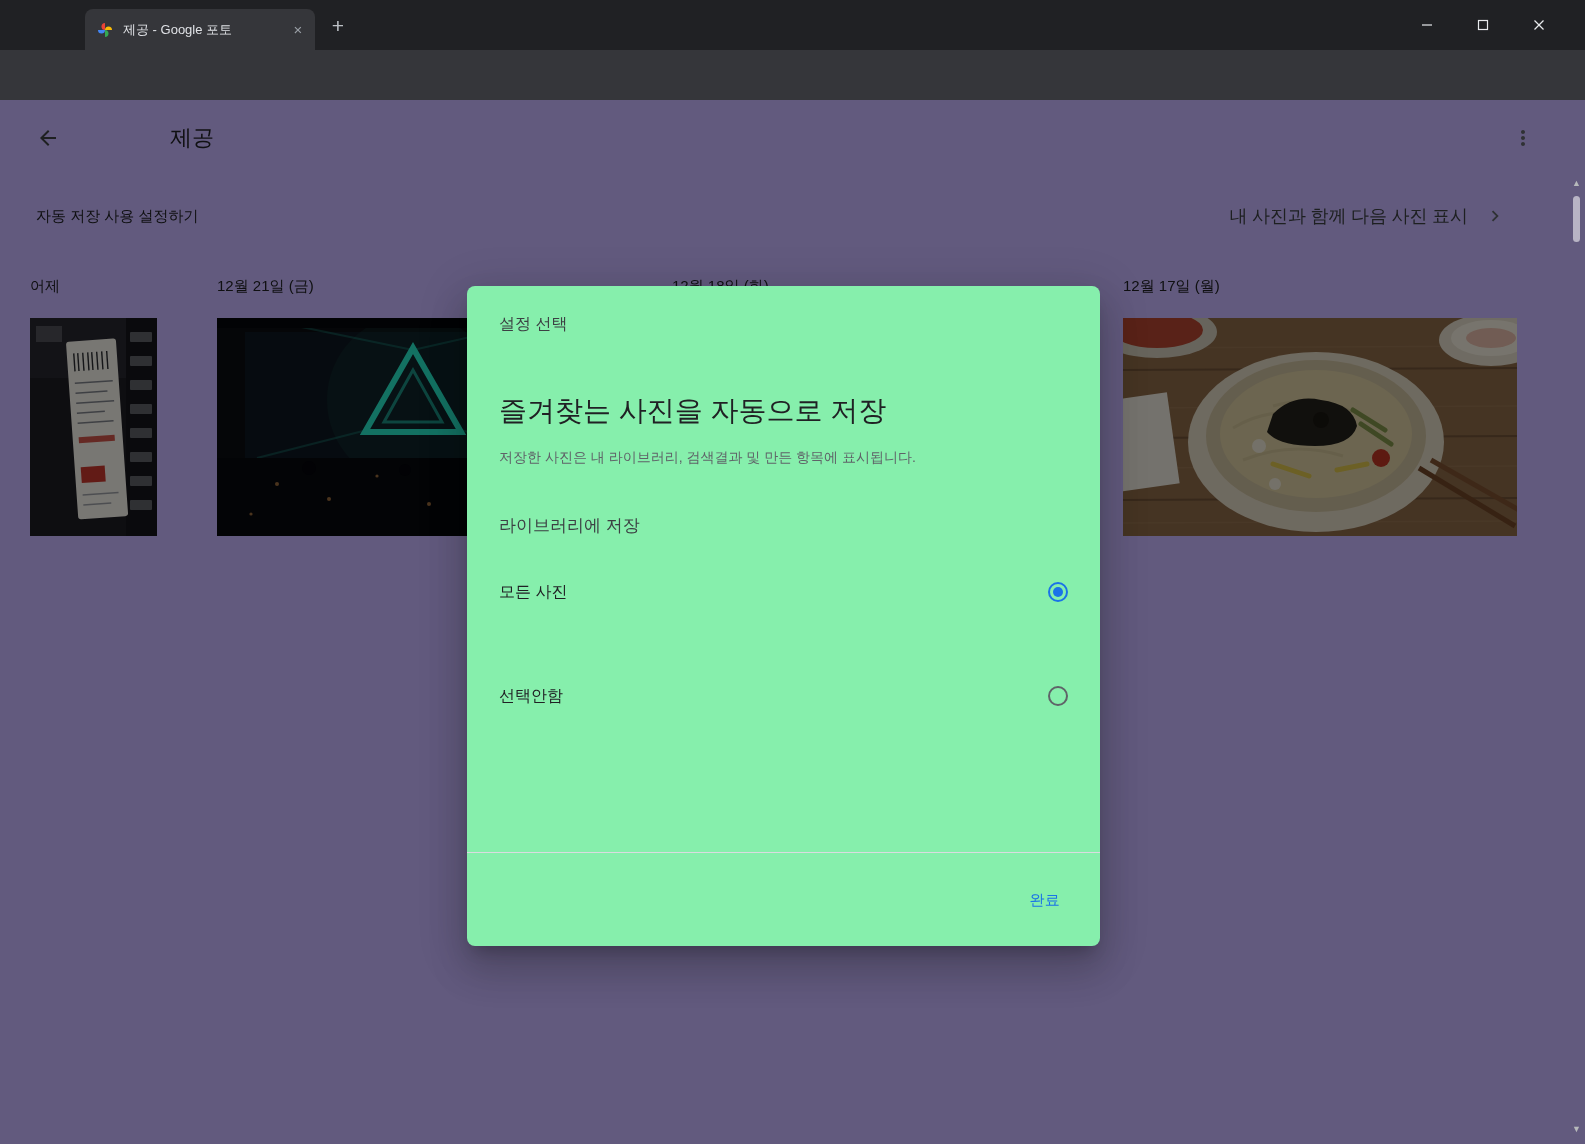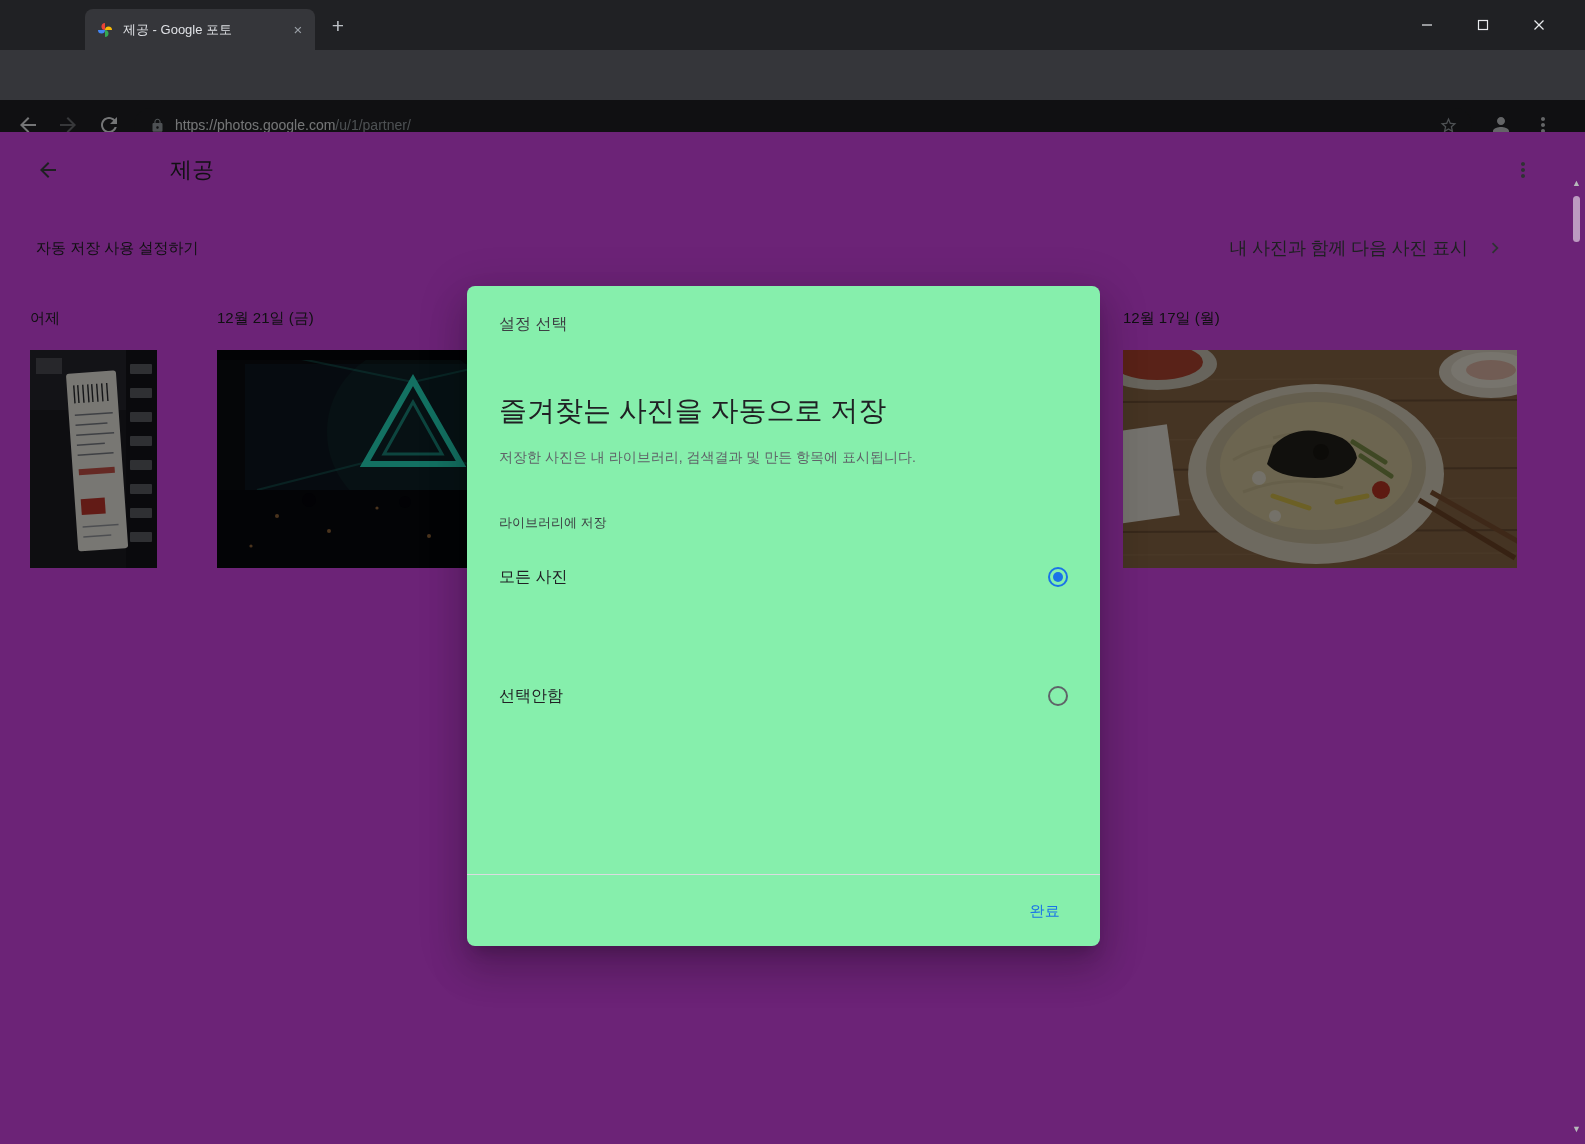--- a/index.html
+++ b/index.html
@@ -28,21 +28,21 @@
   .omnibox { position:absolute; left:134px; top:58px; width:1338px; height:34px; border-radius:17px;
              background:#202124; display:flex; align-items:center; padding:0 14px 0 16px; }
   .omnibox .lock { width:15px; height:15px; margin-right:10px; flex:none; }
   .url { font-size:14px; white-space:nowrap; }
   .url-base { color:#e8eaed; } .url-path { color:#9aa0a6; }
   .omnibox .star { width:19px; height:19px; margin-left:auto; flex:none; }
   .tb-icon { position:absolute; top:63px; width:24px; height:24px; }
   .ic-profile { left:1489px; } .ic-menu { left:1531px; }
 
   
-  .content { position:absolute; top:100px; left:0; right:0; bottom:0; background:#d946ef;margin-top:32px; }
+  .content { position:absolute; top:100px; left:0; right:0; bottom:0; background:#c4b5fd; }
   .app-back { position:absolute; left:36px; top:26px; width:24px; height:24px; color:#3c4043; }
   .page-title { position:absolute; left:170px; top:23px; font-size:22px; color:#202124; }
   .app-menu { position:absolute; left:1511px; top:26px; width:24px; height:24px; color:#5f6368; }
   .banner-left { position:absolute; left:36px; top:107px; font-size:15px; color:#202124; }
   .banner-right { position:absolute; right:79px; top:104px; display:flex; align-items:center; gap:16px; }
   .banner-right-label { font-size:18px; color:#3c4043;font-family:Liberation Serif, serif; }
   .banner-right .chev { width:22px; height:22px; color:#5f6368; }
   .date-label { position:absolute; top:177px; font-size:15px; font-weight:500; color:#202124; }
   .d1 { left:30px; } .d2 { left:217px; } .d3 { left:672px; } .d4 { left:1123px;text-align:right; }
   .photo { position:absolute; top:218px; height:218px; overflow:hidden; background:#111; }
@@ -59,30 +59,30 @@
   .scroll-thumb { position:absolute; left:5px; top:96px; width:7px; height:46px; border-radius:4px;
                   background:rgba(255,255,255,0.55); }
 
   
   .dialog { position:absolute; left:467px; top:286px; width:633px; height:660px; background:#86efac;
             border-radius:8px; z-index:20;
             box-shadow:0 11px 15px -7px rgba(0,0,0,.2), 0 24px 38px 3px rgba(0,0,0,.14), 0 9px 46px 8px rgba(0,0,0,.12); }
   .dlg-eyebrow { position:absolute; left:32px; top:28px; font-size:16px; color:#3c4043; }
   .dlg-title { position:absolute; left:32px; top:106px; font-size:28px; font-weight:400; color:#202124; }
   .dlg-desc { position:absolute; left:32px; top:163px; font-size:14px; color:#5f6368; }
-  .dlg-group { position:absolute; left:32px; top:228px; font-size:13px; color:#3c4043; }
+  .dlg-group { position:absolute; left:32px; top:228px; font-size:17px; color:#3c4043; }
   .dlg-option { position:absolute; left:32px; right:32px; height:48px; display:flex;
                 align-items:center; justify-content:space-between; cursor:default; }
-  .opt1 { top:267px;justify-content:space-between; } .opt2 { top:326px; } .opt3 { top:386px; }
+  .opt1 { top:282px;justify-content:space-between; } .opt2 { top:326px; } .opt3 { top:386px; }
   .opt-label { font-size:16px; color:#202124; }
   .radio { width:20px; height:20px; border-radius:50%; border:2px solid #5f6368; position:relative; flex:none; }
   .radio.selected { border-color:#1a73e8; }
   .radio.selected::after { content:""; position:absolute; left:3px; top:3px; width:10px; height:10px;
                            border-radius:50%; background:#1a73e8; }
-  .dlg-footer { position:absolute; left:0; right:0; bottom:0; height:72px; border-top:1px solid #dadce0; }
+  .dlg-footer { position:absolute; left:0; right:0; bottom:0; height:94px; border-top:1px solid #dadce0; }
   .dlg-done { position:absolute; right:40px; top:50%; transform:translateY(-50%);
               color:#1a73e8; font-size:15px; font-weight:500; letter-spacing:.3px; cursor:pointer; }
 </style>
 </head>
 <body>
 
 <div class="window">
 
   <div class="titlebar">
     <div class="tab">

